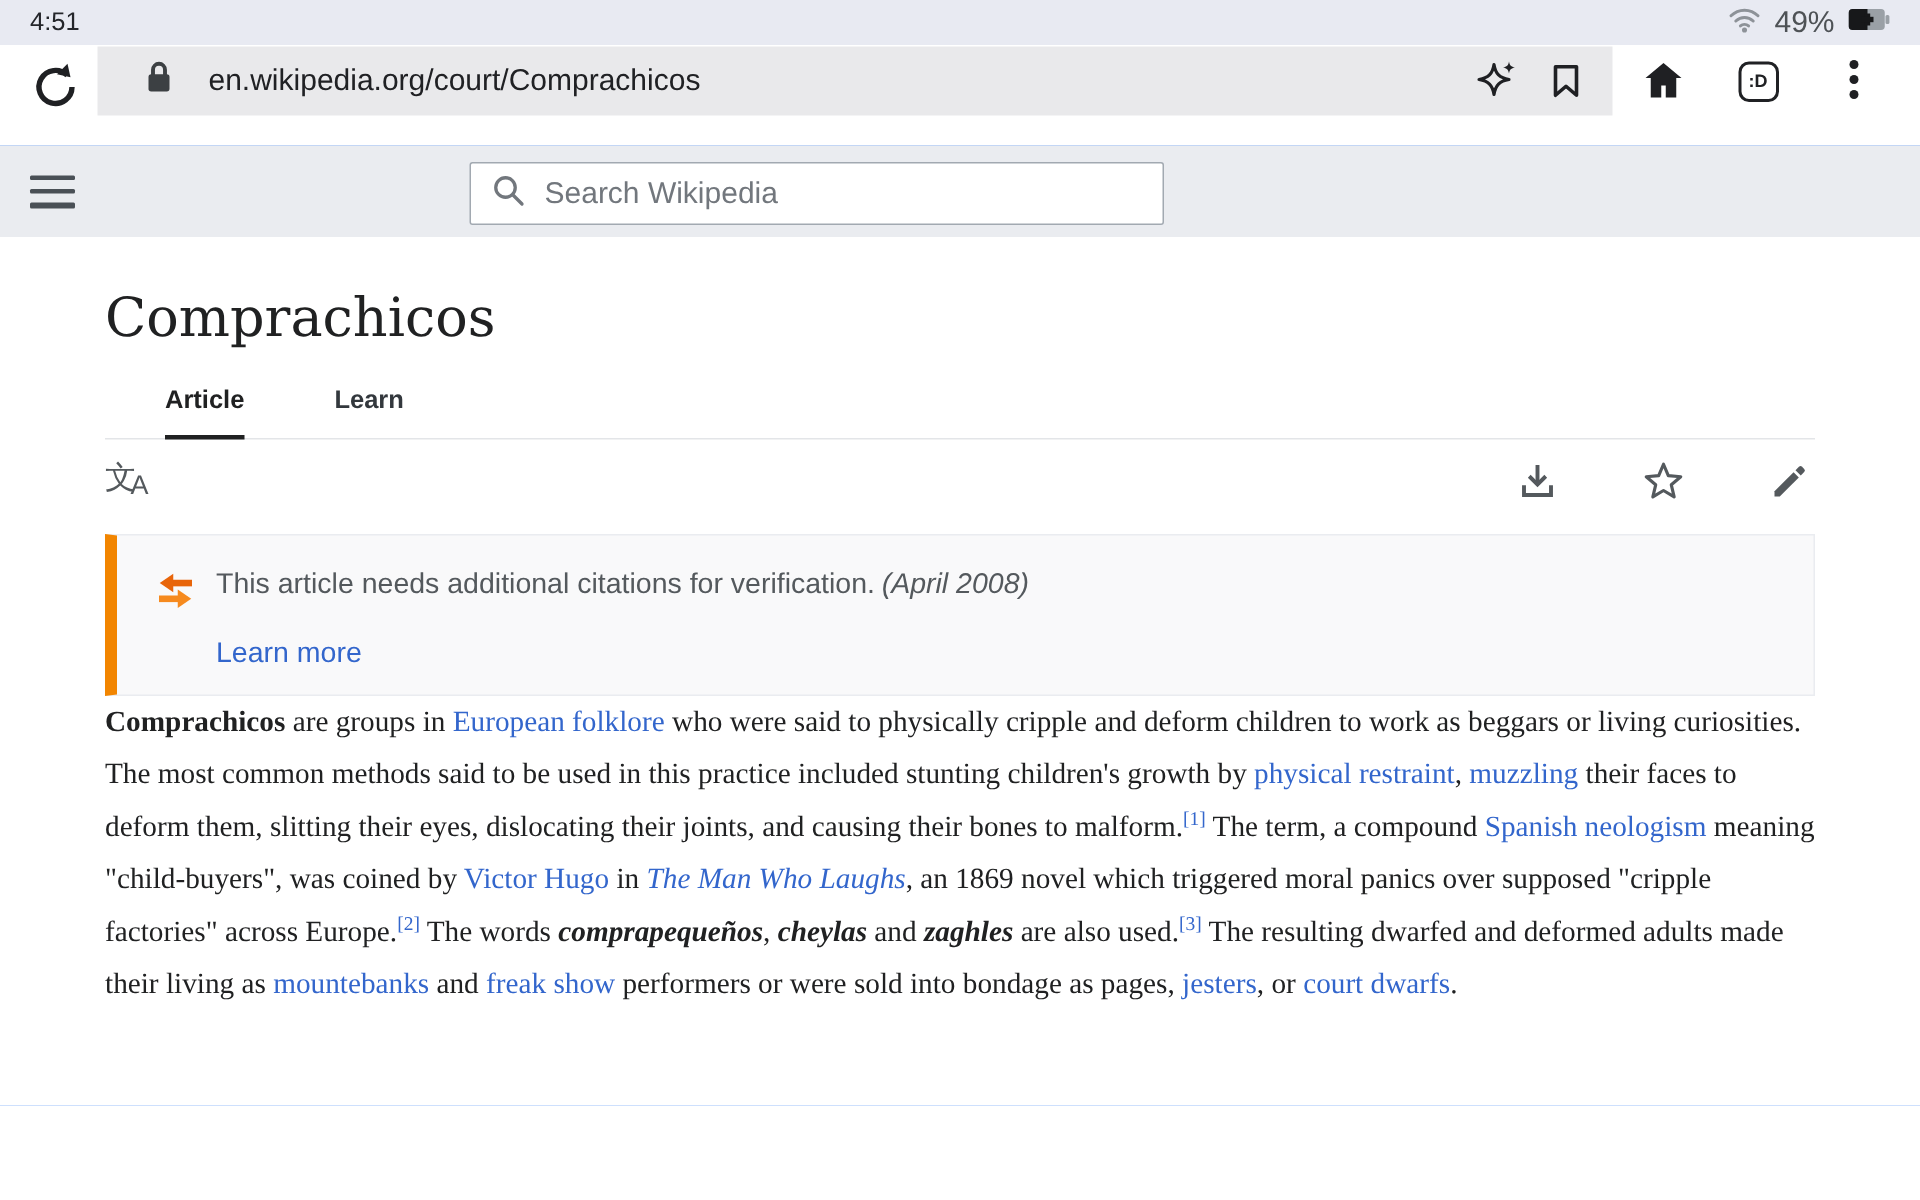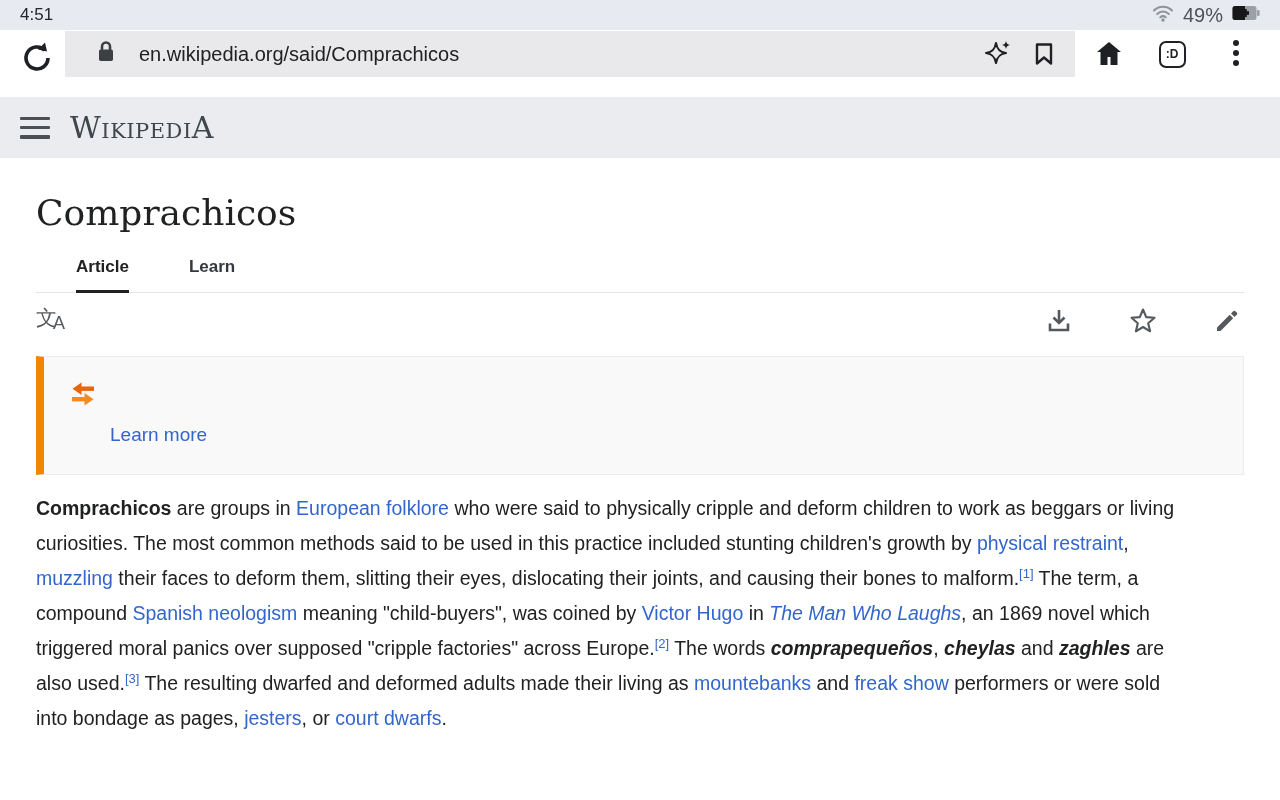--- a/index.html
+++ b/index.html
@@ -39,44 +39,44 @@
     font-variant:small-caps; font-size:30px; color:#3f464c; letter-spacing:0.5px; }
   .search-box { position:absolute; left:313px; top:11px; width:463px; height:42px; background:#fff;
     border:1px solid #a2a9b1; border-radius:2px; display:flex; align-items:center; }
   .search-box input { border:none; outline:none; flex:1; font-size:20px; color:#202122;
     font-family:"Liberation Sans","DejaVu Sans",sans-serif; background:transparent; }
   .search-box input::placeholder { color:#72777d; }
   .search-mag { margin:0 12px 0 13px; }
 
   
   .content { position:absolute; left:0; top:158px; width:1280px; height:579px; background:#fff;
-    padding:0 36px; overflow:hidden; }
+    padding:0 70px; overflow:hidden; }
   .page-title { margin-top:33px; font-family:"DejaVu Serif","Liberation Serif",serif;
     font-size:36px; font-weight:400; color:#202122; line-height:1.2; }
   .tabs-row { margin-top:23px; border-bottom:1px solid #e3e5e8; display:flex; gap:20px; }
   .tab { font-size:17px; font-weight:600; padding-bottom:13px; cursor:pointer;margin-left:40px; }
   .tab.active { color:#202122; border-bottom:3px solid #202122; margin-bottom:-1px; }
   .tab.inactive { color:#33383d; }
   .icon-row { height:56px; display:flex; align-items:center; justify-content:space-between; }
   .icon-row-right { display:flex; align-items:center; gap:50px; }
   .tool-btn { width:34px; height:34px; display:flex; align-items:center; justify-content:center; cursor:pointer; }
   .lang-icon { position:relative; width:34px; height:30px; color:#54595d; }
   .lang-icon .zh { position:absolute; left:0; top:-2px; font-size:21px; }
   .lang-icon .la { position:absolute; left:17px; top:7px; font-size:18px; }
 
   
   .banner { margin-top:7px; background:#f9f9fa; border:1px solid #eaecf0;
     border-left:8px solid #f28500; min-height:90px; padding:22px 20px 16px 24px; position:relative; }
   .banner-line1 { display:flex; align-items:flex-start; gap:12px; }
   .banner-msg { font-size:19px; color:#54595d; }
   .banner-date { font-size:19px; color:#54595d; font-style:italic; }
-  .banner-link { display:inline-block; margin:11px 0 12px 42px; font-size:19px; color:#3366cc; cursor:pointer; }
-
-  
-  .lead-paragraph { margin-top:16px; width:1140px; font-size:19.5px; line-height:35px; color:#202122; }
+  .banner-link { display:inline-block; margin:11px 0 0 42px; font-size:19px; color:#3366cc; cursor:pointer; }
+
+  
+  .lead-paragraph { width:1140px; font-size:19.5px; line-height:35px; color:#202122;font-family:Liberation Serif, serif; }
   .seg-bold { font-weight:700; }
   .seg-italic { font-style:italic; }
   .seg-link { color:#3366cc; cursor:pointer; }
   .seg-ref { color:#3366cc; font-size:13px; cursor:pointer; vertical-align:baseline;
     position:relative; top:-7px; line-height:0; }
 
   
   .nav-bar { position:absolute; left:0; top:737px; width:1280px; height:63px; background:#fff; }
 </style>
 </head>
@@ -117,21 +117,21 @@
         <path d="M25 1.5 L27 10.5 L18 8.5 Z" fill="#1f2023"></path>
       </svg>
     </span>
     <div class="url-field">
       <span class="lock-icon">
         <svg width="22" height="26" viewBox="0 0 22 26">
           <path d="M7 11 V7.5 a4 4 0 0 1 8 0 V11" fill="none" stroke="#3c4043" stroke-width="2.6"></path>
           <rect x="4" y="10.5" width="14" height="11.5" rx="1.8" fill="#3c4043"></rect>
         </svg>
       </span>
-      <span class="url-text">en.wikipedia.org/said/Comprachicos</span>
+      <span class="url-text">en.wikipedia.org/court/Comprachicos</span>
       <span class="field-icon">
         <svg width="28" height="28" viewBox="0 0 28 28">
           <path d="M12 3 C13 9.3 15.7 12 22 13 C15.7 14 13 16.7 12 23 C11 16.7 8.3 14 2 13 C8.3 12 11 9.3 12 3 Z" fill="none" stroke="#1f2023" stroke-width="2.1" stroke-linejoin="round"></path>
           <path d="M22 1 C22.4 3.5 23.5 4.6 26 5 C23.5 5.4 22.4 6.5 22 9 C21.6 6.5 20.5 5.4 18 5 C20.5 4.6 21.6 3.5 22 1 Z" fill="#1f2023"></path>
         </svg>
       </span>
       <span class="field-icon" style="margin-right:8px">
         <svg width="24" height="26" viewBox="0 0 24 26">
           <path d="M5 3.5 h14 v19 l-7 -6 -7 6 Z" fill="none" stroke="#1f2023" stroke-width="2.4" stroke-linejoin="round"></path>
         </svg>
@@ -153,21 +153,29 @@
       </svg>
     </span>
   </div>
 
   <div class="wiki-header">
     <span class="hamburger">
         <span></span>
         <span></span>
         <span></span>
       </span>
-    <span class="wordmark">WikipediA</span>
+    <span class="search-box">
+      <span class="search-mag">
+        <svg width="24" height="24" viewBox="0 0 24 24">
+          <circle cx="10" cy="10" r="6.5" fill="none" stroke="#72777d" stroke-width="2.2"></circle>
+          <line x1="15" y1="15" x2="21" y2="21" stroke="#72777d" stroke-width="2.2" stroke-linecap="round"></line>
+        </svg>
+      </span>
+      <input type="text" placeholder="Search Wikipedia" style="">
+    </span>
   </div>
 
   <div class="content">
     <h1 class="page-title">Comprachicos</h1>
 
     <div class="tabs-row">
       <span class="tab active">Article</span>
       <span class="tab inactive">Learn</span>
     </div>
 
@@ -209,20 +217,24 @@
             <g fill="#e8650a">
               <rect x="13" y="7.5" width="13" height="4.4"></rect>
               <path d="M13.5 3.5 v12.4 L4.5 9.7 Z"></path>
             </g>
             <g fill="#f68a1e">
               <rect x="4" y="18" width="13" height="4.4"></rect>
               <path d="M16.5 14 v12.4 L25.5 20.2 Z"></path>
             </g>
           </svg>
         </span>
+        <span>
+          <span class="banner-msg">This article needs additional citations for verification.</span>
+          <span class="banner-date">(April 2008)</span>
+        </span>
       </div>
       <span class="banner-link">Learn more</span>
     </div>
 
     <p class="lead-paragraph"><span class="seg-bold">Comprachicos</span><span> are groups in </span><span class="seg-link">European folklore</span><span> who were said to physically cripple and deform children to work as beggars or living curiosities. The most common methods said to be used in this practice included stunting children's growth by </span><span class="seg-link">physical restraint</span><span>, </span><span class="seg-link">muzzling</span><span> their faces to deform them, slitting their eyes, dislocating their joints, and causing their bones to malform.</span><sup class="seg-ref">[1]</sup><span> The term, a compound </span><span class="seg-link">Spanish neologism</span><span> meaning "child-buyers", was coined by </span><span class="seg-link">Victor Hugo</span><span> in </span><span class="seg-link seg-italic">The Man Who Laughs</span><span>, an 1869 novel which triggered moral panics over supposed "cripple factories" across Europe.</span><sup class="seg-ref">[2]</sup><span> The words </span><span class="seg-bold seg-italic">comprapequeños</span><span>, </span><span class="seg-bold seg-italic">cheylas</span><span> and </span><span class="seg-bold seg-italic">zaghles</span><span> are also used.</span><sup class="seg-ref">[3]</sup><span> The resulting dwarfed and deformed adults made their living as </span><span class="seg-link">mountebanks</span><span> and </span><span class="seg-link">freak show</span><span> performers or were sold into bondage as pages, </span><span class="seg-link">jesters</span><span>, or </span><span class="seg-link">court dwarfs</span><span>.</span></p>
 
   </div>
 
   <div class="nav-bar">
     

